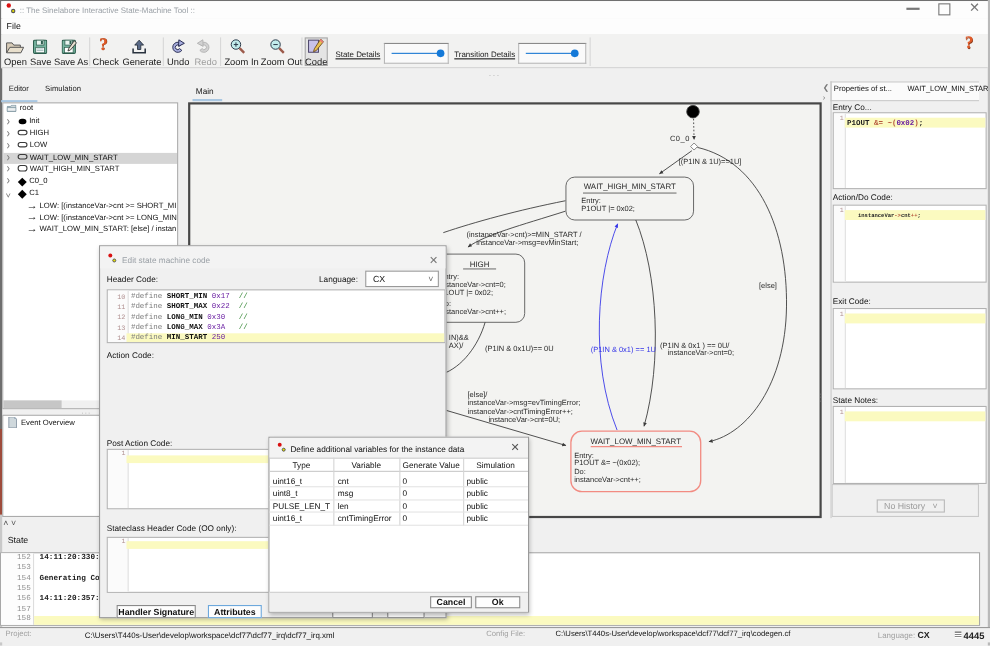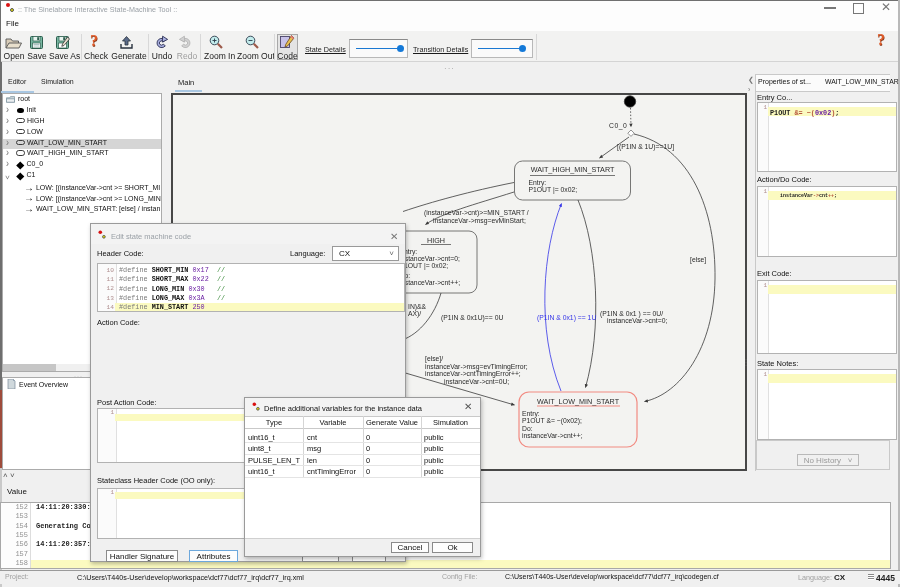--- a/index.html
+++ b/index.html
@@ -26,21 +26,21 @@
   .trow{height:10.9px;line-height:10.9px;font-size:7px;color:#111;white-space:nowrap;position:relative;}
   .chev{color:#777;font-size:9px;display:inline-block;width:9px;text-align:center;font-family:"Liberation Mono",monospace;transform:scaleY(1.25);}
   .canvas{left:171px;top:93px;width:576px;height:378px;background:#f3f3f1;border:2px solid #474747;box-sizing:border-box;}
   .statebar{left:0px;top:570px;width:900px;height:13px;background:#f0f0f0;border-top:1px solid #9a9a9a;font-size:7.5px;color:#111;}
   .mono{font-family:"Liberation Mono",monospace;}
   .dlg{position:absolute;background:#f0f0f0;border:1px solid #9a9a9a;box-shadow:1px 2px 4px rgba(0,0,0,0.25);box-sizing:border-box;}
   .dtitle{position:absolute;left:0;top:0;right:0;height:17px;background:#f3f3f3;}
   .ed{position:absolute;background:#fff;border:1px solid #b2b2b2;box-sizing:border-box;overflow:hidden;}
   .gut{position:absolute;left:0;top:0;bottom:0;background:#fbfbfb;border-right:1px solid #e0e0e0;color:#b09090;font-family:"Liberation Mono",monospace;text-align:right;}
   .yrow{position:absolute;background:#fbfac0;}
-  .btn{position:absolute;background:#fdfdfd;border:1px solid #8a8a8a;box-sizing:border-box;text-align:center;font-size:8px;color:#111;}
+  .btn{position:absolute;background:#fdfdfd;border:1px solid #8a8a8a;box-sizing:border-box;text-align:center;font-size:8px;color:#111;font-weight:bold;}
   .pin{position:absolute;width:10px;height:10px;}
   .pin .r{position:absolute;left:0;top:0;width:4px;height:4px;border-radius:50%;background:#d91111;}
   .pin .y{position:absolute;left:3.5px;top:4.5px;width:4px;height:4px;border-radius:50%;background:#e8e000;border:0.5px solid #555;box-sizing:border-box;}
 </style>
 </head>
 <body>
 <div class="win"></div>
 <div class="abs bl1"></div>
 <div class="abs bl2"></div>
 <div class="abs bl3"></div>
@@ -148,21 +148,21 @@
 <div class="panel" style="left:2px;top:93px;width:160px;height:279px;" id="tree"></div>
 
 <div class="abs" style="left:74px;top:373px;font-size:6px;color:#999;letter-spacing:1px;">···</div>
 <div class="panel" style="left:2px;top:377px;width:160px;height:93px;"></div>
 <div class="abs" style="left:19px;top:381px;font-size:7px;color:#111;">Event Overview</div>
 <svg class="abs" style="left:7px;top:379px;" width="9" height="10" viewBox="0 0 9 10">
     <path d="M1 0 h5 l2 2 v8 h-7 z" fill="#cfd8dc" stroke="#7a8a99" stroke-width="0.7"></path>
     <path d="M6 0 l2 2 h-2 z" fill="#98a8b8"></path>
   </svg>
 <div class="abs" style="left:3px;top:471px;font-size:8px;color:#555;">˄ ˅</div>
-<div class="abs" style="left:7px;top:487px;font-size:8px;color:#111;">Value</div>
+<div class="abs" style="left:7px;top:487px;font-size:8px;color:#111;">State</div>
 
 <div class="abs" style="left:0px;top:502px;width:891px;height:67px;background:#fff;border:1px solid #a8a8a8;box-sizing:border-box;" id="log"></div>
 
 <div class="abs statebar"></div>
 <div class="abs" style="left:5px;top:573px;font-size:7px;color:#a0a0a0;">Project:</div>
 <div class="abs" style="left:37px;top:573px;font-size:7.2px;color:#111;margin-left:40px;">C:\Users\T440s-User\develop\workspace\dcf77\dcf77_irq\dcf77_irq.xml</div>
 <div class="abs" style="left:442px;top:573px;font-size:7px;color:#a0a0a0;">Config File:</div>
 <div class="abs" style="left:505px;top:573px;font-size:7px;color:#111;">C:\Users\T440s-User\develop\workspace\dcf77\dcf77_irq\codegen.cf</div>
 <div class="abs" style="left:798px;top:573px;font-size:7.2px;color:#a0a0a0;">Language:</div>
 <div class="abs" style="left:834px;top:572.5px;font-size:8px;color:#222;font-weight:bold;">CX</div>

